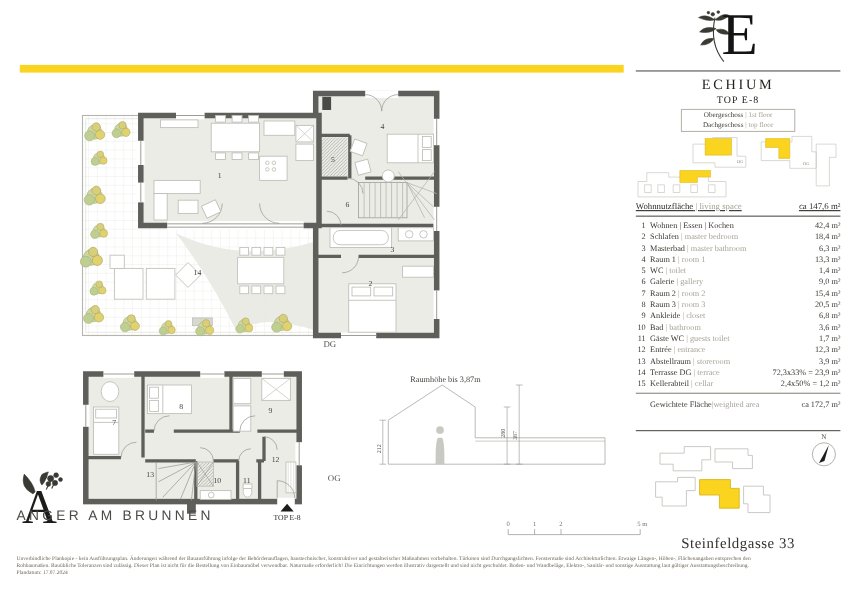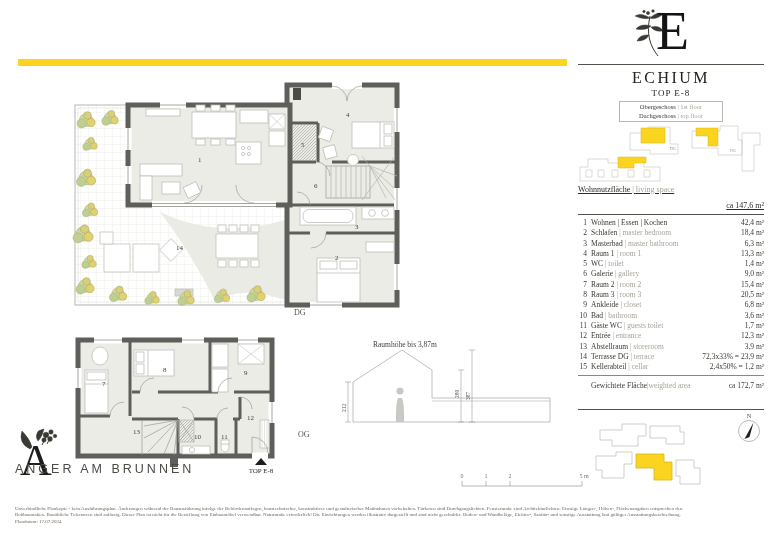--- a/index.html
+++ b/index.html
@@ -9,29 +9,29 @@
   .abs{position:absolute;}
   
   #topbar{left:18px;top:59px;width:549px;height:7px;}
   
   #rightcol{left:578px;top:0;width:186px;}
   #logo-row{position:relative;height:64px;}
   #e-letter{position:absolute;left:78px;top:1px;font-size:54px;line-height:60px;color:#141414;}
   #e-sprig{position:absolute;left:52px;top:8px;}
   .rule{border-top:1px solid #53514b;height:0;}
   .rule-lt{border-top:1px solid #8a877f;height:0;}
-  #project-name{text-align:center;font-size:16px;letter-spacing:2.5px;margin-top:4px;color:#24221e;}
+  #project-name{text-align:center;font-size:13px;letter-spacing:2.5px;margin-top:4px;color:#24221e;}
   #unit-no{text-align:center;font-size:9px;letter-spacing:1px;margin-top:1px;color:#24221e;}
   #floors-box{width:96px;margin:3px auto 0 auto;border:1px solid #b9b6ae;padding:1px 3px;
               font-size:6.5px;line-height:8.5px;text-align:center;color:#3b3933;}
   .fl-en{color:#a6a296;}
   #keyplan{display:block;margin-top:1px;}
   #living-row{display:flex;font-size:8px;margin-top:2px;padding-bottom:4px;text-decoration:underline;}
   #living-row .en{color:#a6a296;}
-  #living-row .val{margin-left:auto;white-space:nowrap;margin-top:16px;}
+  #living-row .val{margin-left:auto;white-space:nowrap;}
   #room-table{margin-top:3px;}
   .trow{display:flex;font-size:7.5px;line-height:10.3px;white-space:nowrap;}
   .tno{width:9px;text-align:right;margin-right:4px;color:#3b3933;flex:none;}
   .tname{flex:1;overflow:hidden;}
   .tname .de{color:#3b3933;}
   .tname .sep,.tname .en{color:#a6a296;}
   .tarea{text-align:right;white-space:nowrap;color:#3b3933;}
   .tsub{font-size:7.5px;line-height:10.3px;color:#a6a296;padding-left:13px;}
   #summary{margin-top:2px;padding-top:2px;}
   .srow{display:flex;font-size:7.5px;line-height:11px;white-space:nowrap;justify-content:center;}
@@ -526,20 +526,21 @@
     <svg id="siteplan" width="150" height="80" viewBox="0 0 150 80">
       <g fill="none" stroke="#c3c3bd" stroke-width="0.8">
         <path d="M12,14 H34 V8 H58 V20 H50 V30 H24 V24 H12 Z"></path>
         <path d="M62,10 H92 V16 H96 V28 H78 V22 H62 Z"></path>
         <path d="M8,40 H28 V36 H44 V48 H36 V62 H14 V54 H8 Z"></path>
         <path d="M88,44 H106 V52 H112 V68 H92 V60 H88 Z"></path>
       </g>
       <path d="M48,38 H76 V46 H84 V64 H66 V52 H48 Z" fill="#FBD41F" stroke="#d8b51c" stroke-width="0.8"></path>
     </svg>
   </div>
+  <div id="address">Steinfeldgasse 33</div>
 </div>
 
 <svg class="abs" id="brand-logo" width="48" height="52" viewBox="0 0 48 52">
   <text x="6" y="48" font-size="44" font-family="Liberation Serif, serif" fill="#1c1c1a">A</text>
   <g fill="#3a3a34" stroke="#3a3a34" stroke-width="0.5">
     <path d="M16,22 Q4,16 8,4 Q16,12 18,20 Z"></path>
     <path d="M24,14 C20,8 24,3 30,2 C28,8 27,11 24,14 Z"></path>
     <circle cx="26" cy="6" r="2.4"></circle>
       <circle cx="32" cy="8" r="2.8"></circle>
       <circle cx="37" cy="5" r="2.2"></circle>

